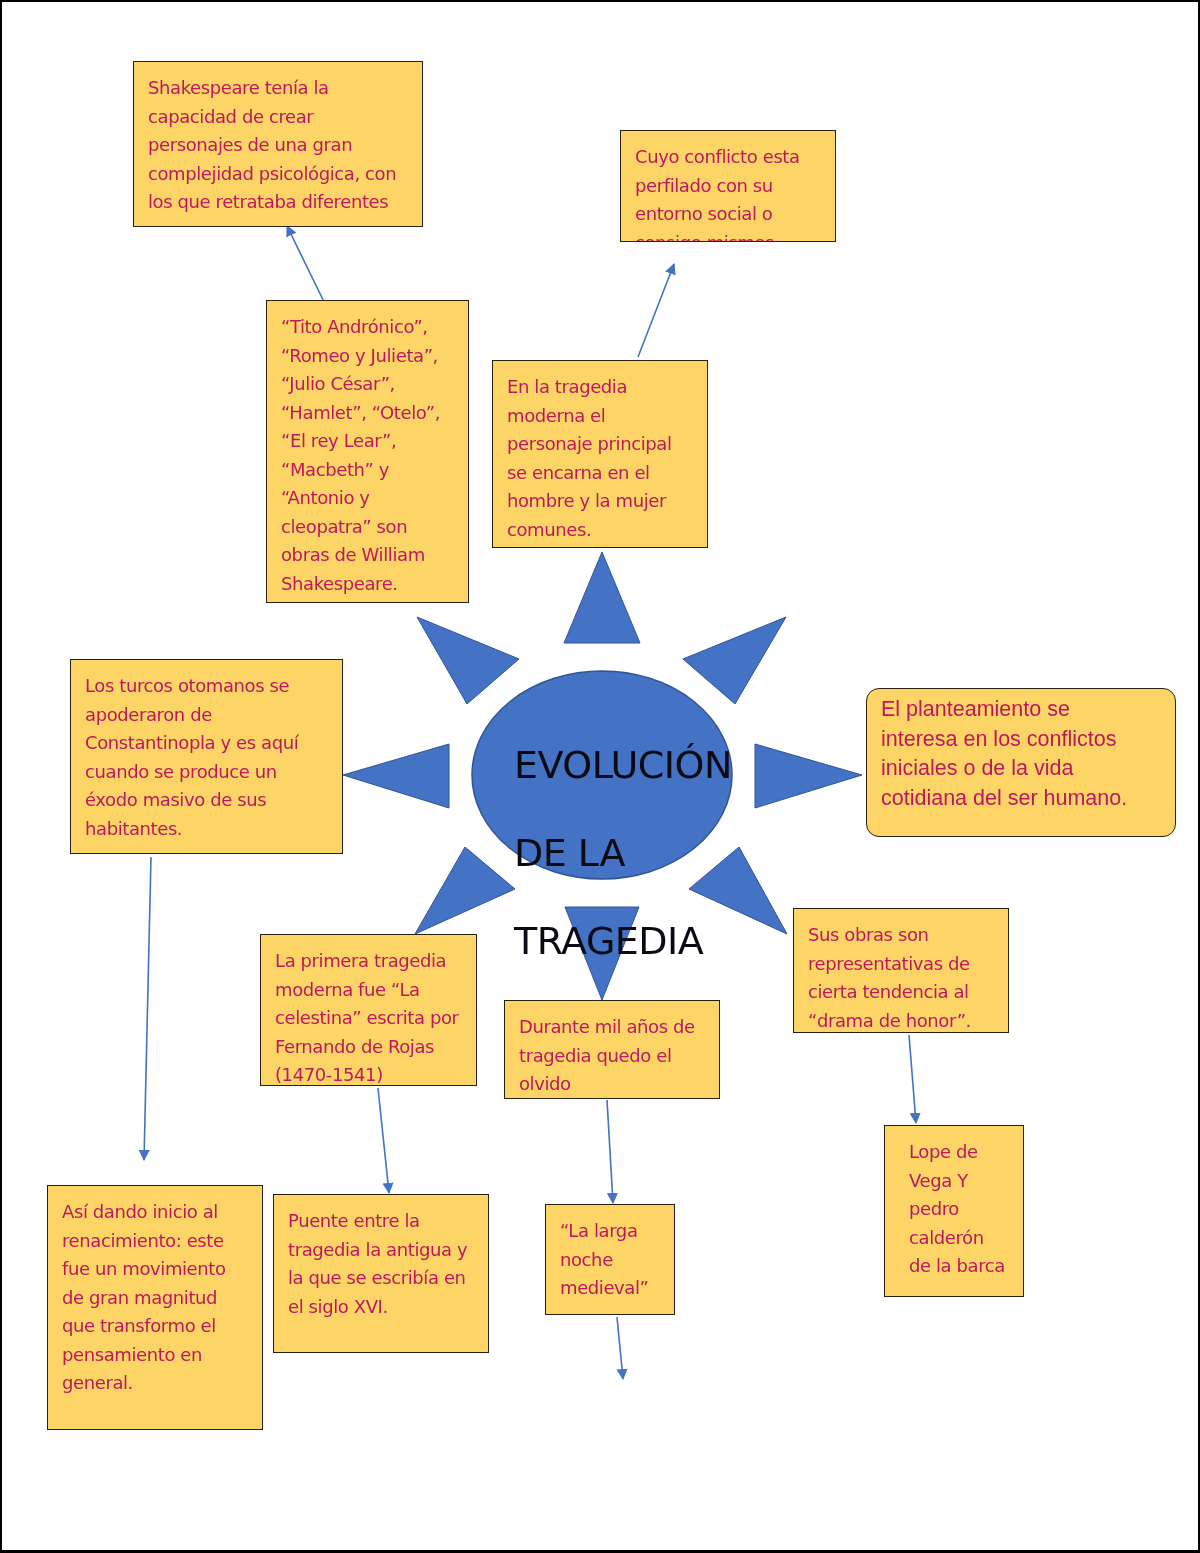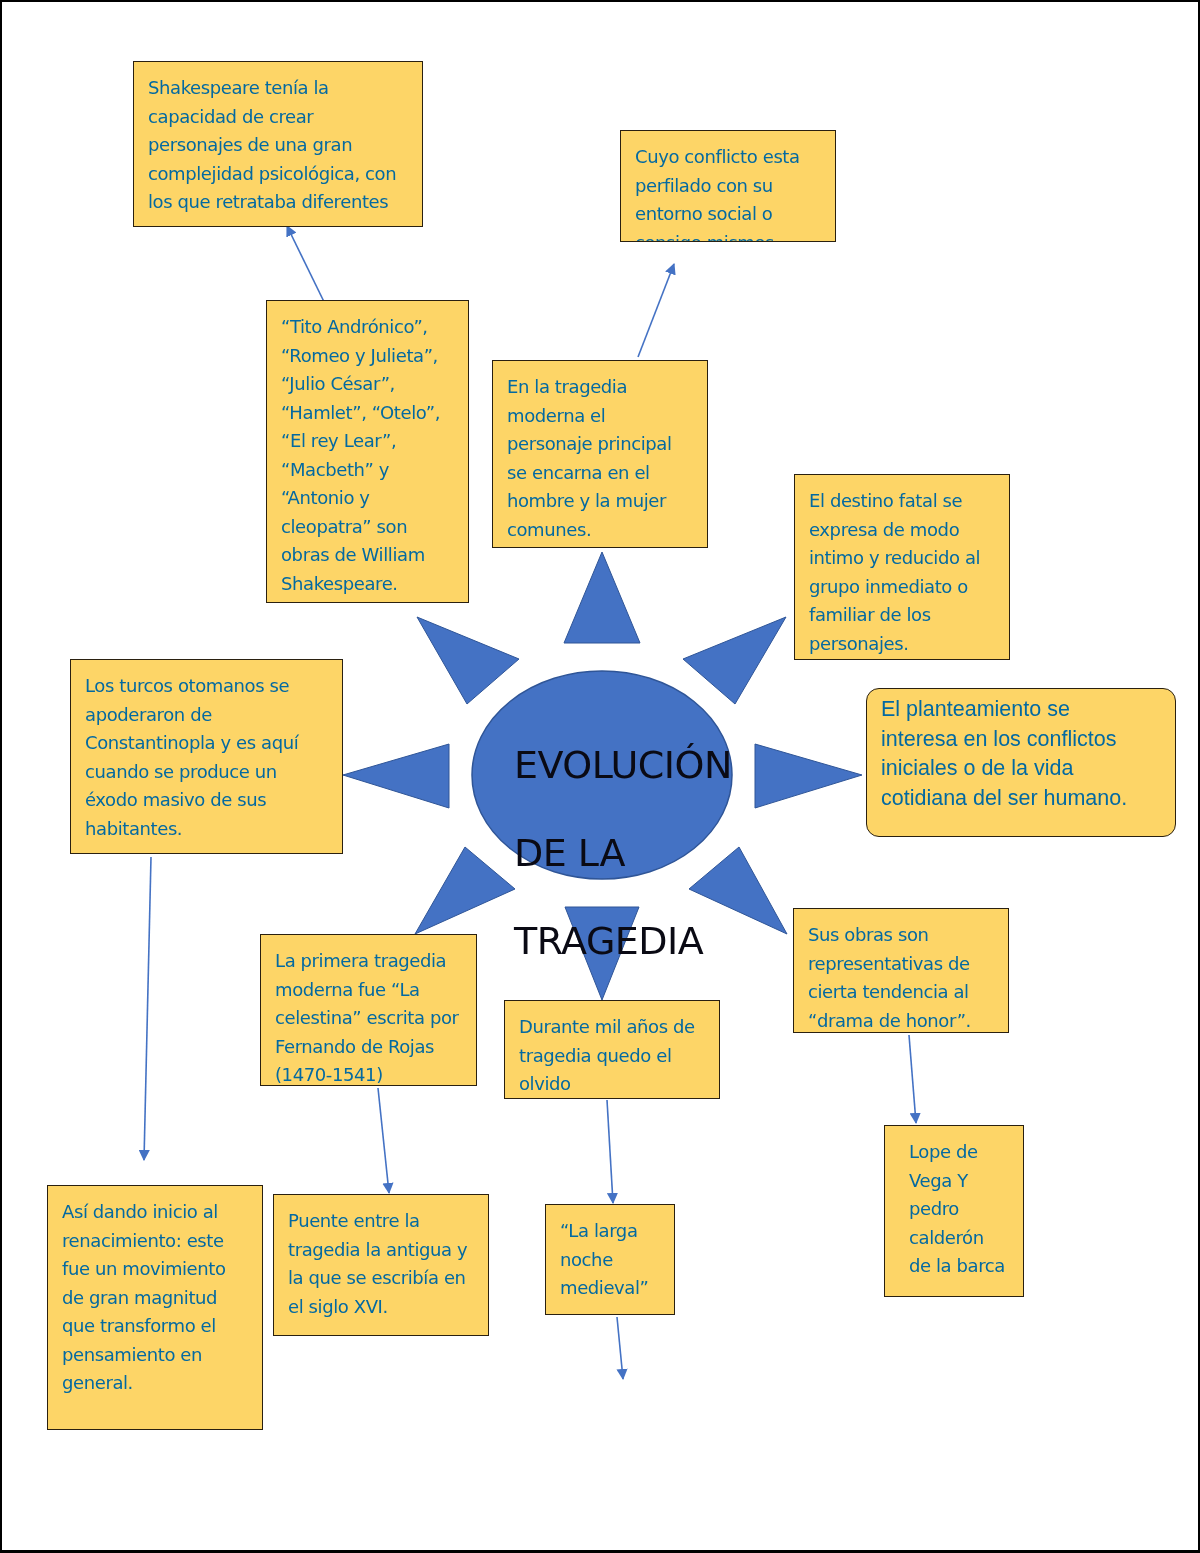--- a/index.html
+++ b/index.html
@@ -17,21 +17,21 @@
   #shapes { position: absolute; left: 0; top: 0; width: 1200px; height: 1553px; }
   .box {
     position: absolute;
     box-sizing: border-box;
     background: #fdd567;
     border: 1.5px solid #2a2010;
     padding: 12px 14px 8px 14px;
     font-family: "DejaVu Sans", sans-serif;
     font-size: 18px;
     line-height: 28.5px;
-    color: #0369a1;
+    color: #be185d;
     white-space: pre-line;
     overflow: hidden;
     letter-spacing: -0.4px;
   }
   .box.arial {
     font-family: "Liberation Sans", sans-serif;
     font-size: 21.5px;
     line-height: 29.5px;
     letter-spacing: 0;
     padding: 6px 14px;
@@ -111,26 +111,20 @@
 entorno social o
 consigo mismos.</div>
 
   <div class="box" style="left:490px; top:358px; width:216px; height:188px;">En la tragedia
 moderna el
 personaje principal
 se encarna en el
 hombre y la mujer
 comunes.</div>
 
-  <div class="box" style="left:792px; top:472px; width:216px; height:186px;">El destino fatal se
-expresa de modo
-intimo y reducido al
-grupo inmediato o
-familiar de los
-personajes.</div>
 
   <div class="box arial" style="left:864px; top:686px; width:310px; height:149px;">El planteamiento se
 interesa en los conflictos
 iniciales o de la vida
 cotidiana del ser humano.</div>
 
   <div class="box" style="left:68px; top:657px; width:273px; height:195px;">Los turcos otomanos se
 apoderaron de
 Constantinopla y es aquí
 cuando se produce un
@@ -144,21 +138,21 @@
 que transformo el
 pensamiento en
 general.</div>
 
   <div class="box" style="left:258px; top:932px; width:217px; height:152px;">La primera tragedia
 moderna fue “La
 celestina” escrita por
 Fernando de Rojas
 (1470-1541)</div>
 
-  <div class="box" style="left:271px; top:1192px; width:216px; height:142px;">Puente entre la
+  <div class="box" style="left:271px; top:1192px; width:216px; height:159px;">Puente entre la
 tragedia la antigua y
 la que se escribía en
 el siglo XVI.</div>
 
   <div class="box" style="left:502px; top:998px; width:216px; height:99px;">Durante mil años de
 tragedia quedo el
 olvido</div>
 
   <div class="box" style="left:543px; top:1202px; width:130px; height:111px;">“La larga
 noche

